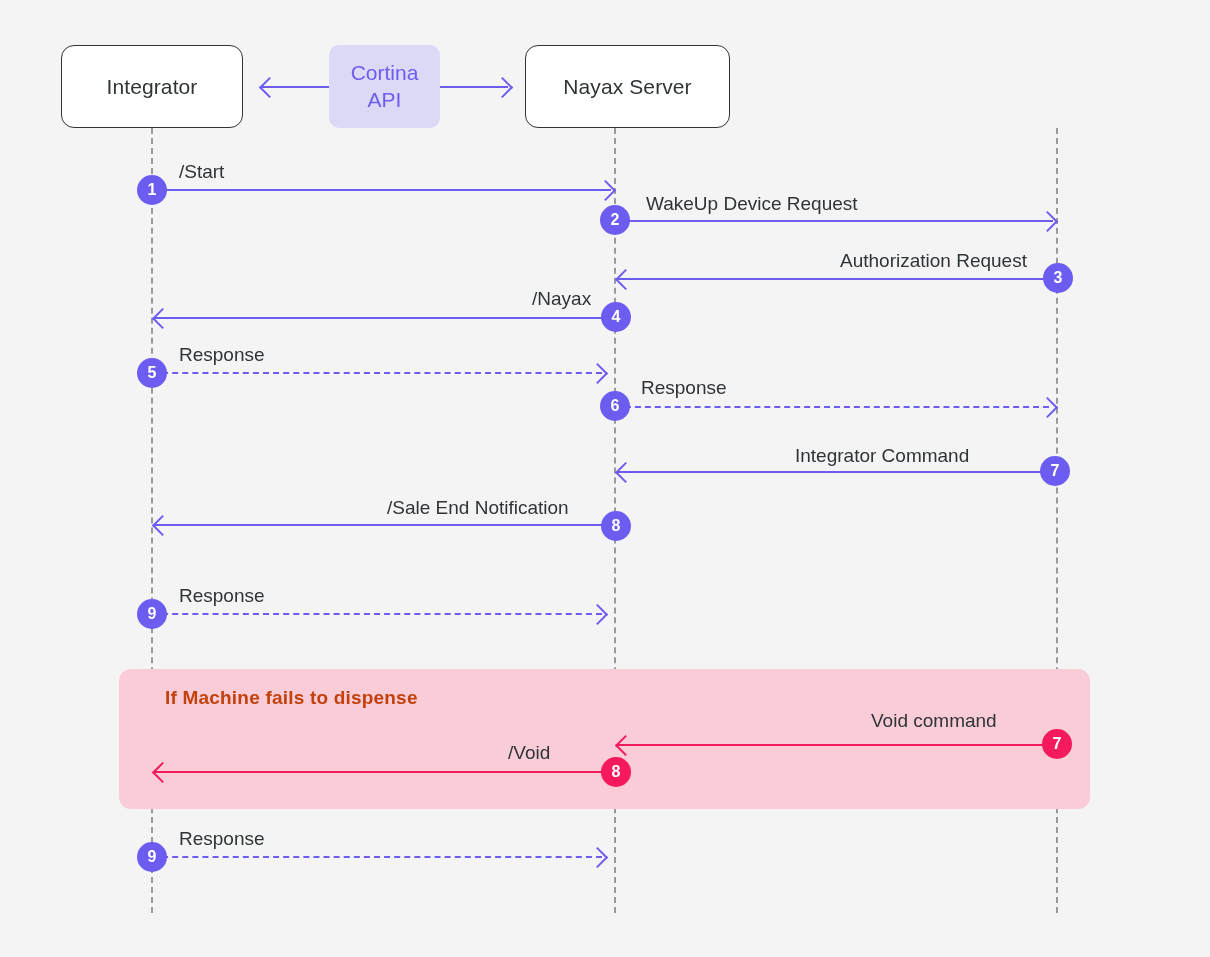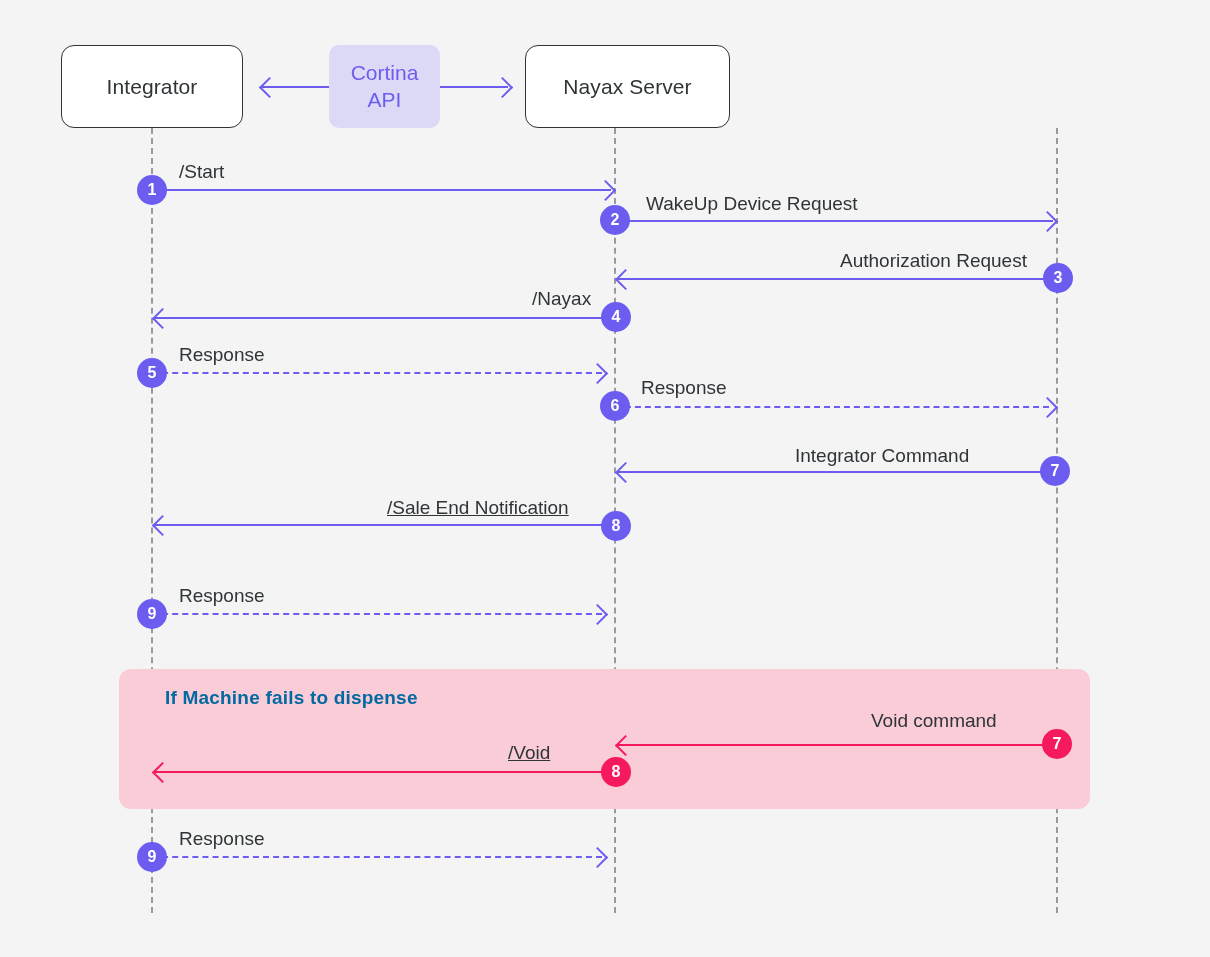--- a/index.html
+++ b/index.html
@@ -55,21 +55,21 @@
   }
 
   
   .phase-band {
     position: absolute;
     background: #f9ccd8;
     border-radius: 12px;
   }
   .phase-title {
     position: absolute;
-    color: #0369a1;
+    color: #c2410c;
     font-size: 19px;
     font-weight: bold;
     letter-spacing: 0.2px;
   }
 
   
   .msg-line {
     position: absolute;
     height: 0;
     border-top: 2px solid #6c5cf0;
@@ -183,36 +183,36 @@
   <div class="msg-label" style="left:641px; top:377px;">Response</div>
   <div class="badge" style="left:600px; top:391px;">6</div>
 
   <div class="msg-line" style="left:618px; top:471px; width:438px;"></div>
   <div class="arrowhead left" style="left:618px; top:465px;"></div>
   <div class="msg-label" style="left:795px; top:445px;">Integrator Command</div>
   <div class="badge" style="left:1040px; top:456px;">7</div>
 
   <div class="msg-line" style="left:155px; top:524px; width:459px;"></div>
   <div class="arrowhead left" style="left:155px; top:518px;"></div>
-  <div class="msg-label" style="left:387px; top:497px;text-decoration:underline;">/Sale End Notification</div>
+  <div class="msg-label" style="left:387px; top:497px;">/Sale End Notification</div>
   <div class="badge" style="left:601px; top:511px;">8</div>
 
   <div class="msg-line dashed" style="left:152px; top:613px; width:450px;"></div>
   <div class="arrowhead right" style="left:590px; top:607px;"></div>
   <div class="msg-label" style="left:179px; top:585px;">Response</div>
   <div class="badge" style="left:137px; top:599px;">9</div>
 
   <div class="msg-line red" style="left:618px; top:744px; width:438px;"></div>
   <div class="arrowhead left red" style="left:618px; top:738px;"></div>
   <div class="msg-label" style="left:871px; top:710px;">Void command</div>
   <div class="badge red" style="left:1042px; top:729px;">7</div>
 
   <div class="msg-line red" style="left:155px; top:771px; width:459px;"></div>
   <div class="arrowhead left red" style="left:155px; top:765px;"></div>
-  <div class="msg-label" style="left:508px; top:742px;text-decoration:underline;">/Void</div>
+  <div class="msg-label" style="left:508px; top:742px;">/Void</div>
   <div class="badge red" style="left:601px; top:757px;">8</div>
 
   <div class="msg-line dashed" style="left:152px; top:856px; width:450px;"></div>
   <div class="arrowhead right" style="left:590px; top:850px;"></div>
   <div class="msg-label" style="left:179px; top:828px;">Response</div>
   <div class="badge" style="left:137px; top:842px;">9</div>
 
 </div>
 
 </body></html>

